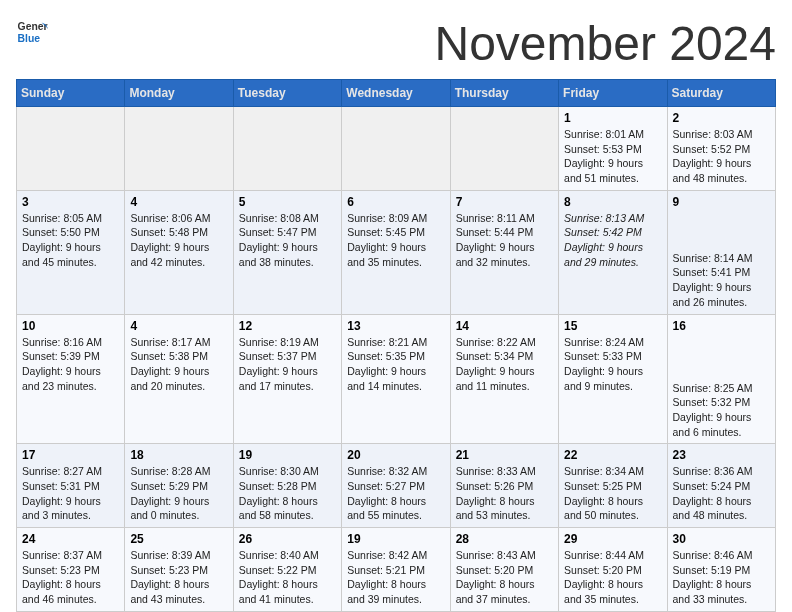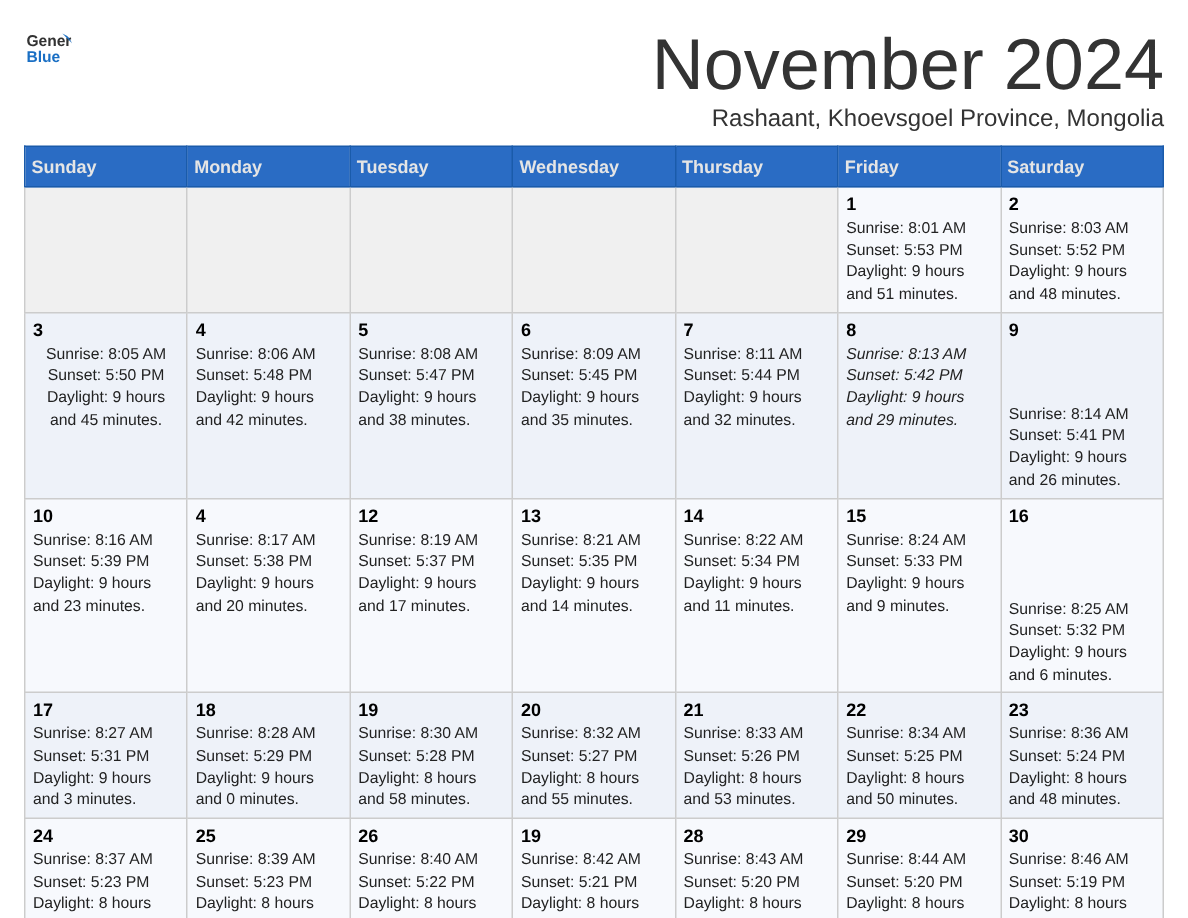--- a/index.html
+++ b/index.html
@@ -91,21 +91,20 @@
   <div class="logo">
     <svg class="logo-icon" viewBox="0 0 40 40">
       <text x="2" y="18" font-size="13" font-weight="bold" fill="#333">General</text>
       <text x="2" y="32" font-size="13" font-weight="bold" fill="#1a6fc4">Blue</text>
       <polygon points="32,8 40,16 36,10" fill="#1a6fc4"></polygon>
       <polygon points="36,10 40,16 38,12" fill="#0a4f9f"></polygon>
     </svg>
   </div>
   <div class="title-block">
     <div class="month-title">November 2024</div>
-    <div class="location-title">Rashaant, Khoevsgoel Province, Mongolia</div>
   </div>
 </div>
 
 <table class="calendar">
   <thead>
     <tr>
     <th>Sunday</th>
         <th>Monday</th>
         <th>Tuesday</th>
         <th>Wednesday</th>
@@ -132,21 +131,21 @@
           <span class="day-num">2</span>
           <div class="day-info" style="white-space: pre-line;">Sunrise: 8:03 AM
 Sunset: 5:52 PM
 Daylight: 9 hours
 and 48 minutes.</div>
         </td>
       </tr>
       <tr>
         <td>
           <span class="day-num">3</span>
-          <div class="day-info" style="white-space: pre-line; text-align: center;">Sunrise: 8:05 AM
+          <div class="day-info" style="white-space: pre-line;">Sunrise: 8:05 AM
 Sunset: 5:50 PM
 Daylight: 9 hours
 and 45 minutes.</div>
         </td>
         <td>
           <span class="day-num">4</span>
           <div class="day-info" style="white-space: pre-line;">Sunrise: 8:06 AM
 Sunset: 5:48 PM
 Daylight: 9 hours
 and 42 minutes.</div>

